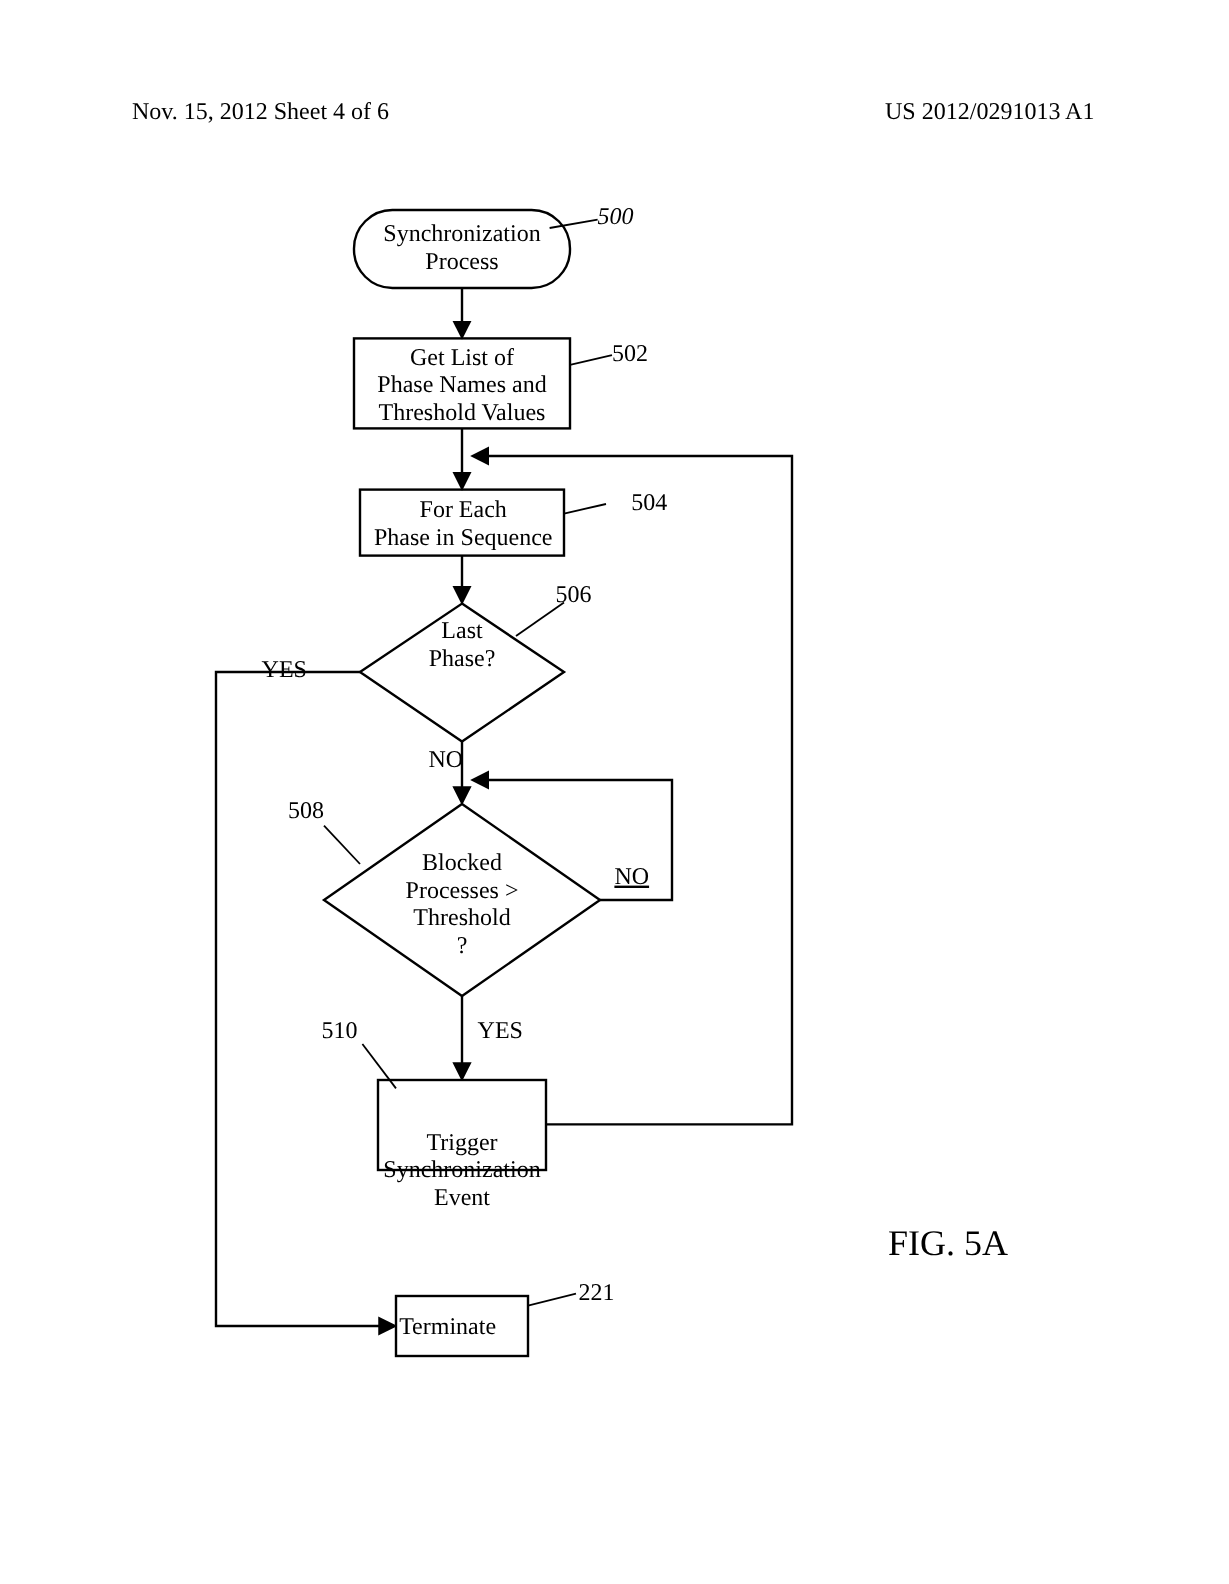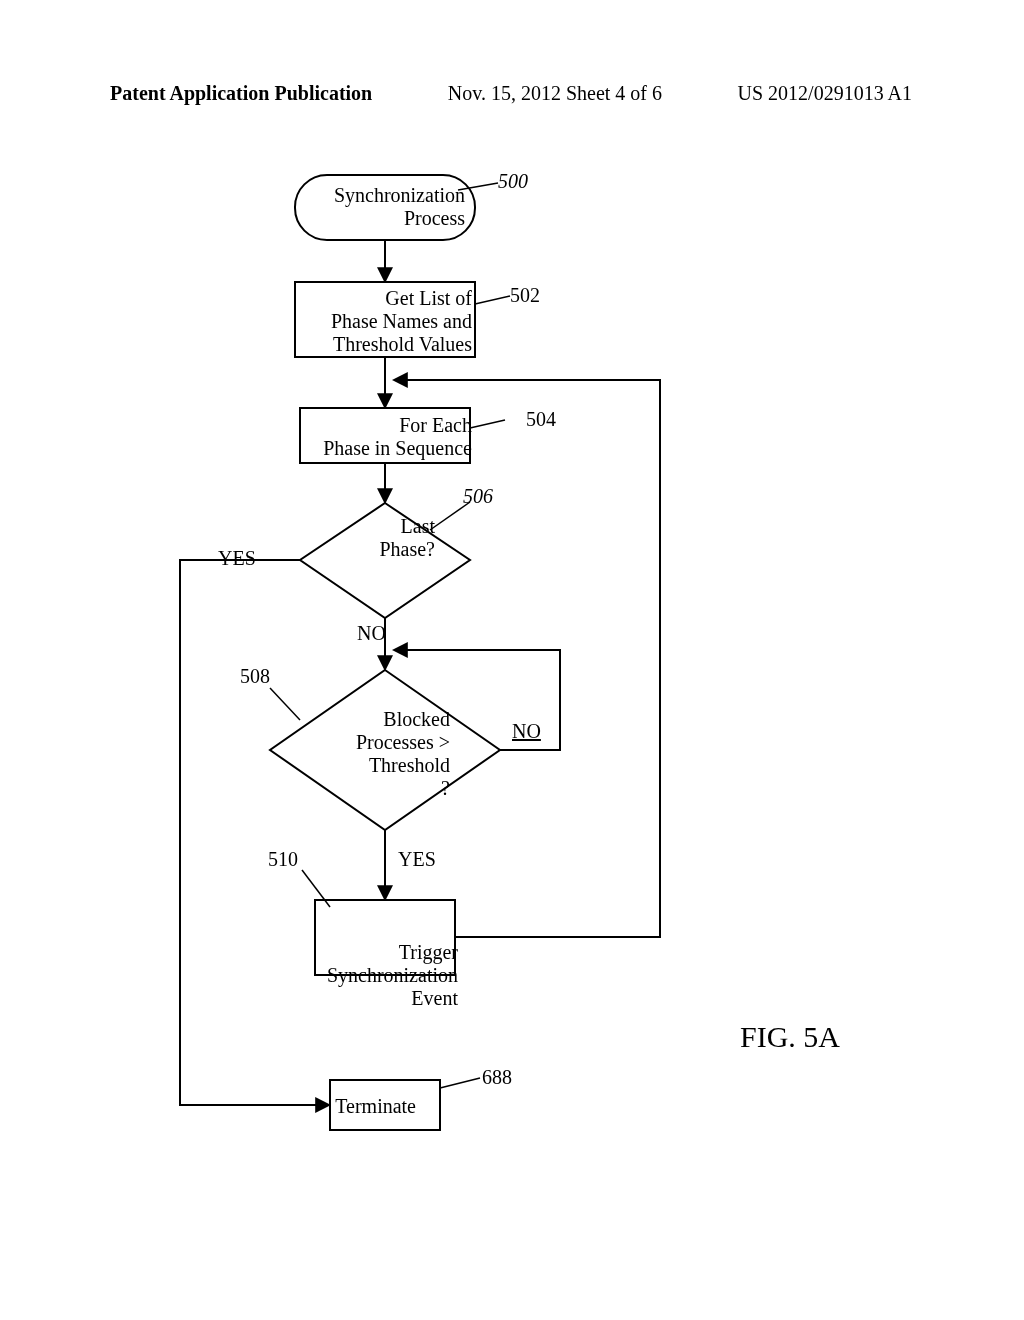--- a/index.html
+++ b/index.html
@@ -29,28 +29,27 @@
       left: 0; top: 0;
       width: 1024px;
       height: 1320px;
     }
     .node-text, .edge-label, .ref-label, .fig-label {
       position: absolute;
       font-size: 20px;
       line-height: 1.15;
       white-space: pre;
     }
-    .node-text { text-align: right; }
+    .node-text { text-align: center; }
     .fig-label { font-size: 30px; }
   </style>
 </head>
 <body>
 
 <div class="header">
-  <span class="left">Patent Application Publication</span>
   <span class="mid">Nov. 15, 2012  Sheet 4 of 6</span>
   <span class="right">US 2012/0291013 A1</span>
 </div>
 
 <svg class="canvas" viewBox="0 0 1024 1320">
   <defs>
     <marker id="arrow" viewBox="0 0 10 10" refX="8" refY="5" markerWidth="8" markerHeight="8" orient="auto-start-reverse">
       <path d="M 0 0 L 10 5 L 0 10 z" fill="#000"></path>
     </marker>
   </defs>
@@ -116,18 +115,18 @@
 <div class="node-text" style="left:330px; top:1095px; width:86px;">Terminate</div>
 
 <div class="edge-label" style="left:218px; top:547px;">YES</div>
 <div class="edge-label" style="left:357px; top:622px;">NO</div>
 <div class="edge-label" style="left:512px; top:720px; text-decoration: underline;">NO</div>
 <div class="edge-label" style="left:398px; top:848px;">YES</div>
 
 <div class="ref-label" style="left:498px; top:170px;font-style:italic;">500</div>
 <div class="ref-label" style="left:510px; top:284px;">502</div>
 <div class="ref-label" style="left:526px; top:408px;">504</div>
-<div class="ref-label" style="left:463px; top:485px;font-style:italic;">506</div>
+<div class="ref-label" style="left:463px; top:485px;">506</div>
 <div class="ref-label" style="left:240px; top:665px;">508</div>
 <div class="ref-label" style="left:268px; top:848px;">510</div>
-<div class="ref-label" style="left:482px; top:1066px;">688</div>
+<div class="ref-label" style="left:482px; top:1066px;">221</div>
 
 <div class="fig-label" style="left:740px; top:1020px;">FIG. 5A</div>
 
 </body></html>

